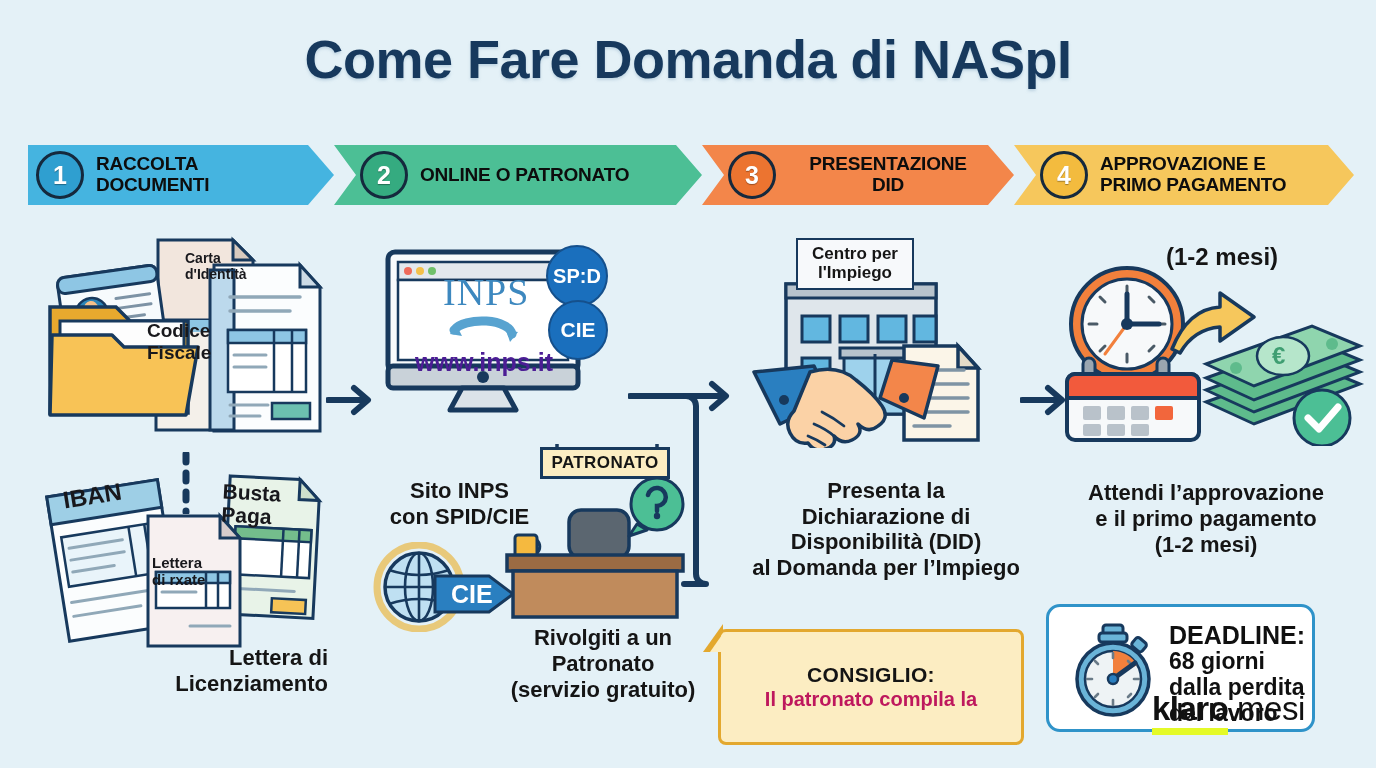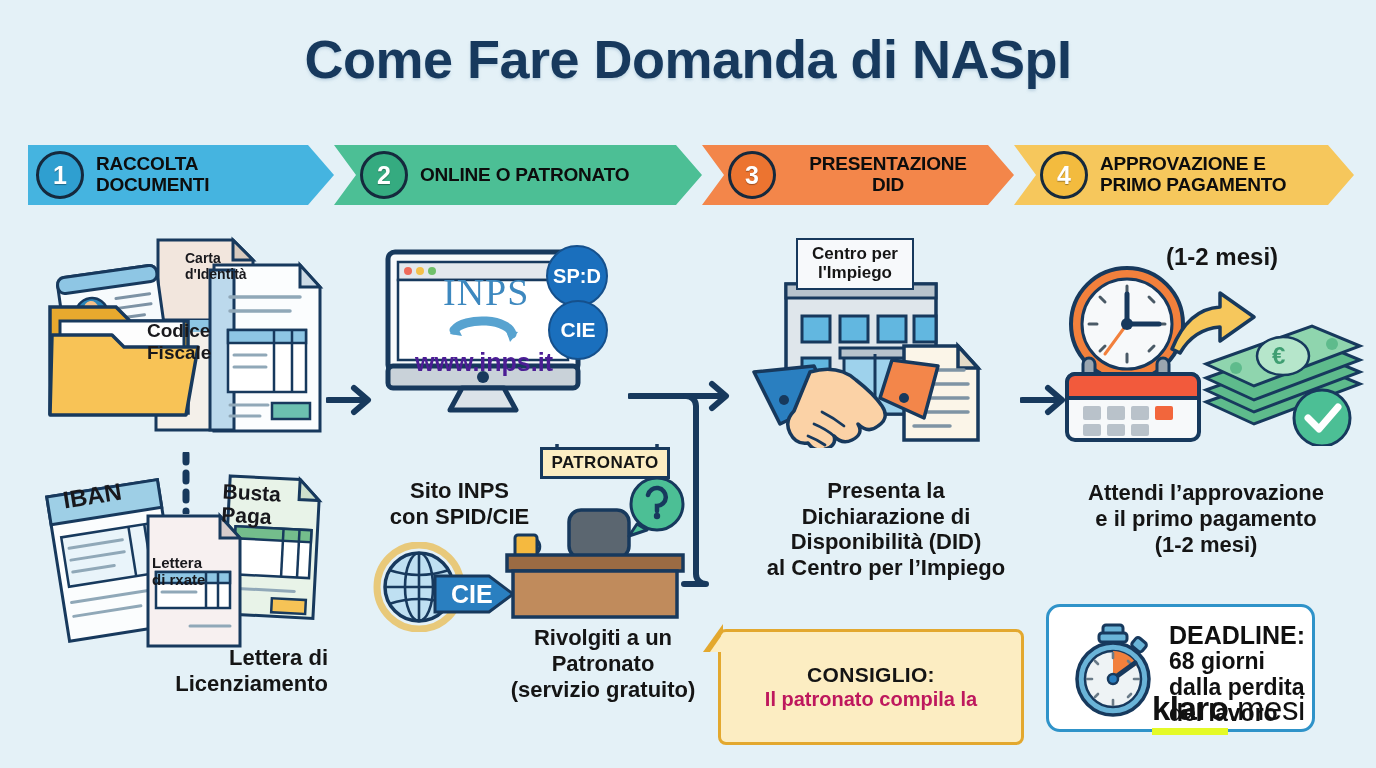--- a/index.html
+++ b/index.html
@@ -401,21 +401,21 @@
     <div>
       <div>Centro per</div>
       <div>l'Impiego</div>
     </div>
   </div>
 
   <div class="caption" style="left:716px;top:478px;width:340px;line-height:1.16;">
     <span>Presenta la</span>
     <span>Dichiarazione di</span>
     <span>Disponibilità (DID)</span>
-    <span>al Centro per l’Impiego</span>
+    <span>al Domanda per l’Impiego</span>
   </div>
 
   <svg class="arrow" style="left:1020px;top:380px;" width="54" height="40">
     <g stroke="#17395d" stroke-width="6" fill="none" stroke-linecap="round" stroke-linejoin="round">
       <line x1="2" y1="20" x2="40" y2="20"></line>
       <polyline points="28,8 42,20 28,32"></polyline>
     </g>
   </svg>
 
   <svg class="abs" style="left:1055px;top:262px;" width="160" height="180" viewBox="0 0 160 180">

